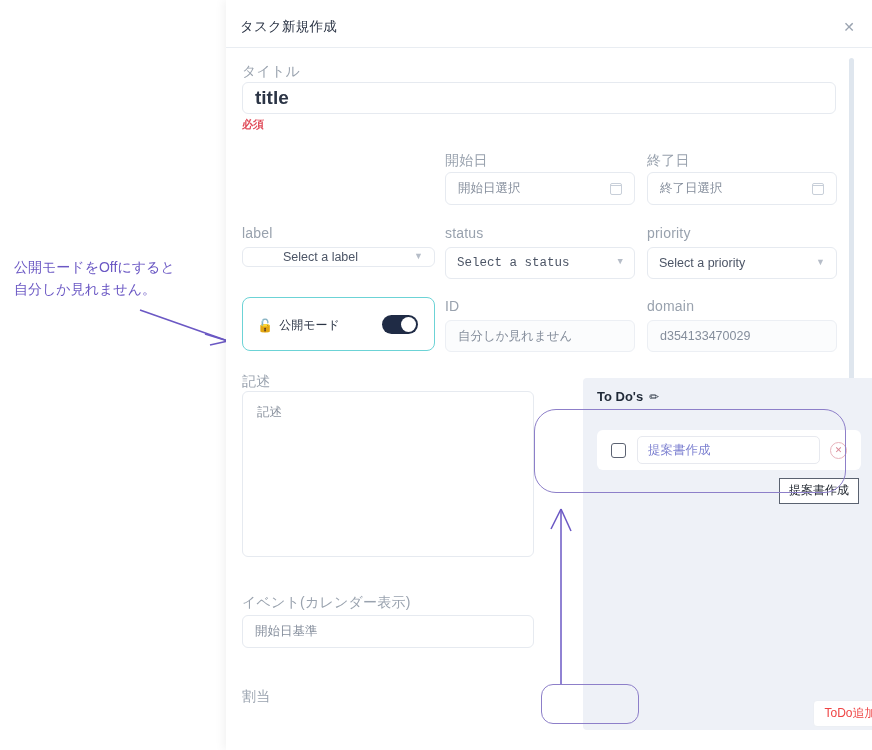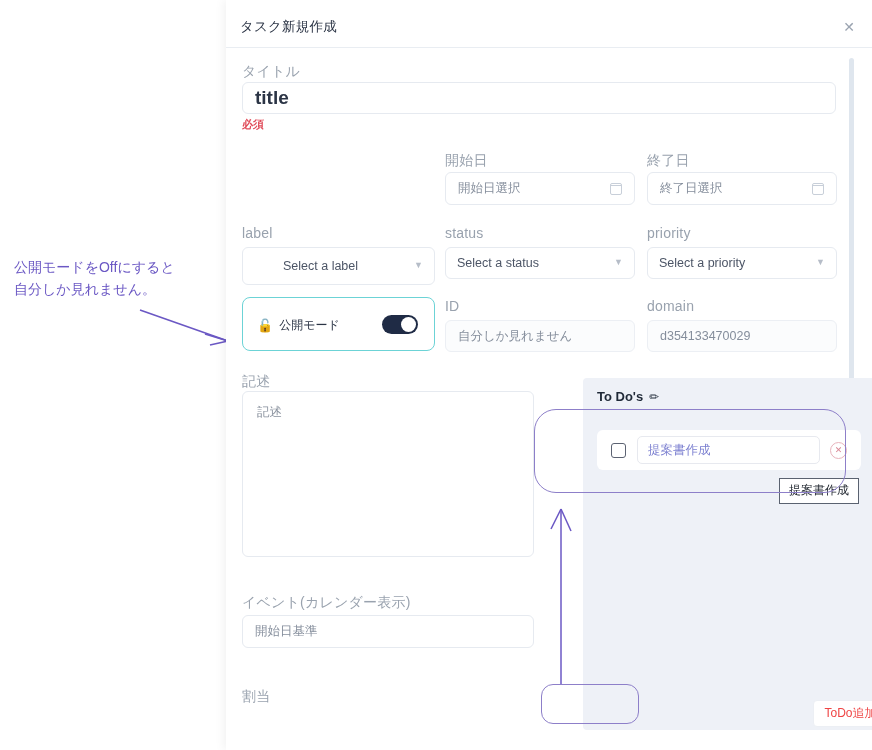--- a/index.html
+++ b/index.html
@@ -224,27 +224,27 @@
       <span class="cal-ico"></span>
     </div>
 
     <div class="field-label" style="left:421px; top:152px;">終了日</div>
     <div class="input-box muted" style="left:421px; top:172px; width:190px; height:33px; justify-content:space-between;">
       <span>終了日選択</span>
       <span class="cal-ico"></span>
     </div>
 
     <div class="field-label" style="left:16px; top:225px;">label</div>
-    <div class="select-box" style="left:16px; top:247px; width:193px; height:38px;padding-left:40px;">
+    <div class="select-box" style="left:16px; top:247px; width:193px; height:20px;padding-left:40px;">
       <span>Select a label</span>
       <span class="chev">▼</span>
     </div>
 
     <div class="field-label" style="left:219px; top:225px;">status</div>
-    <div class="select-box" style="left:219px; top:247px; width:190px; height:32px;">
+    <div class="select-box" style="left:219px; top:247px; width:190px; height:32px;font-family:Liberation Mono, monospace;">
       <span>Select a status</span>
       <span class="chev">▼</span>
     </div>
 
     <div class="field-label" style="left:421px; top:225px;">priority</div>
     <div class="select-box" style="left:421px; top:247px; width:190px; height:32px;">
       <span>Select a priority</span>
       <span class="chev">▼</span>
     </div>
 

